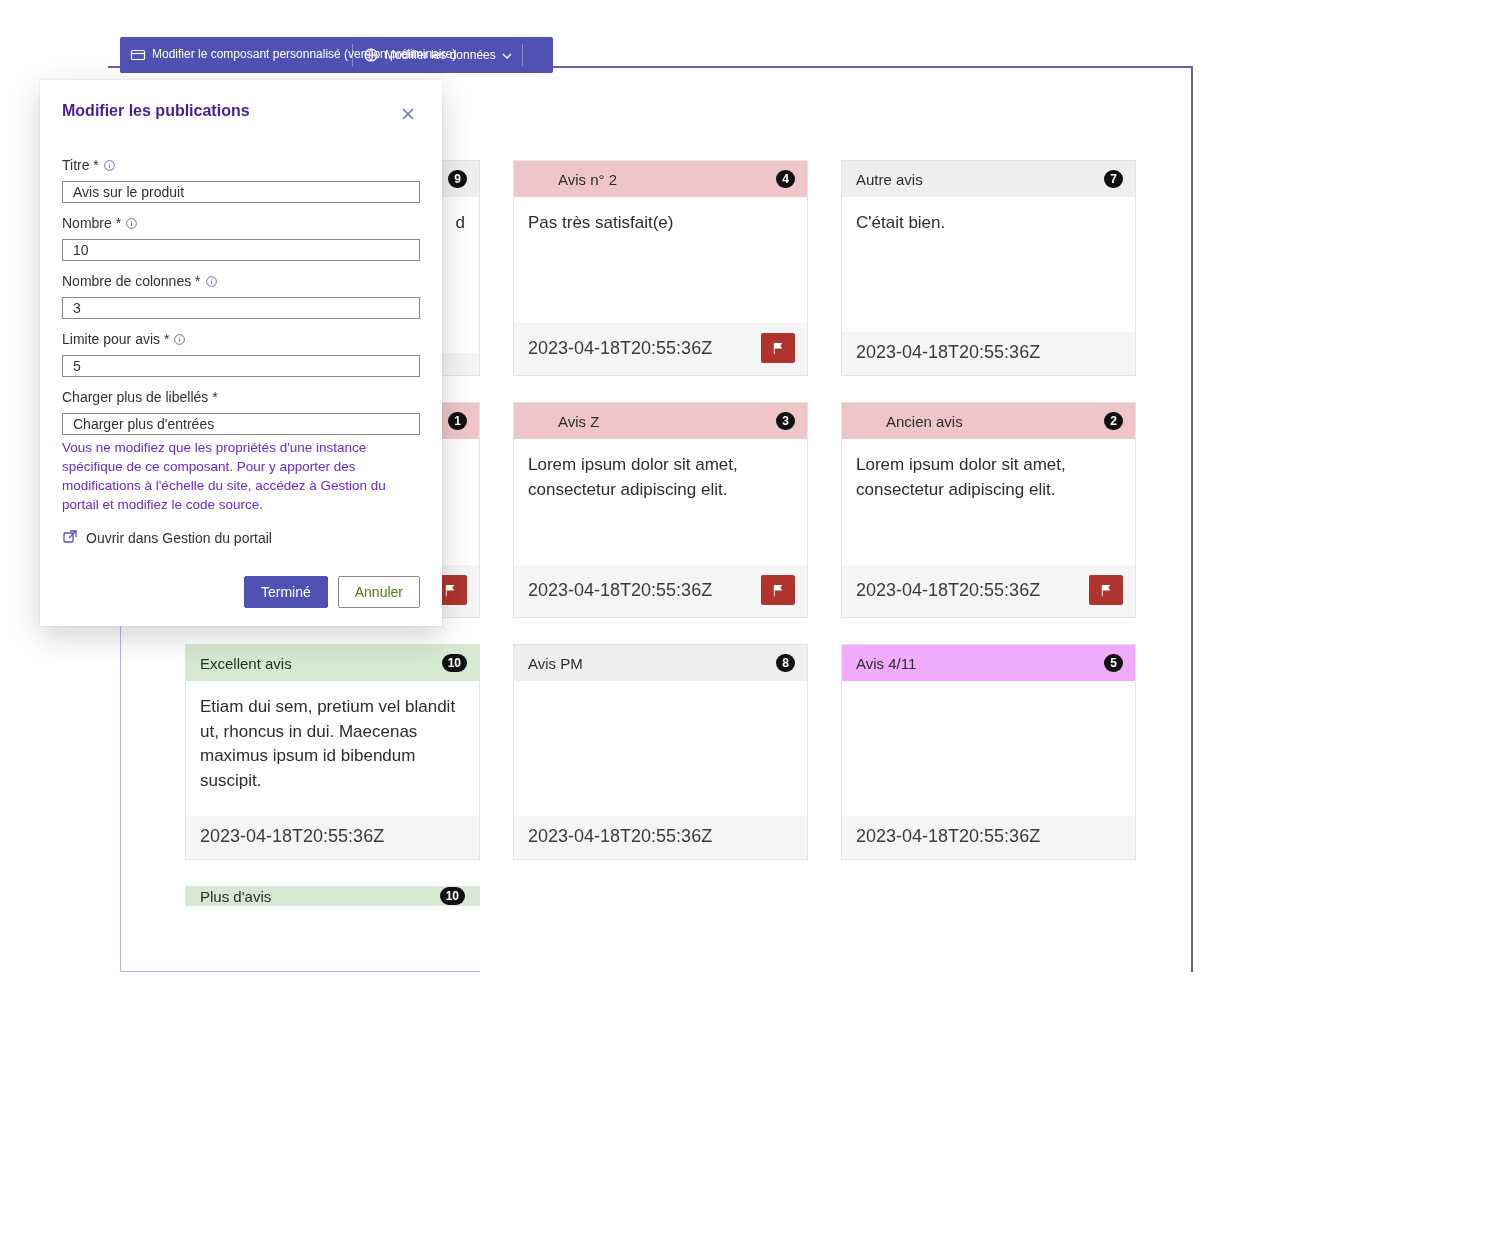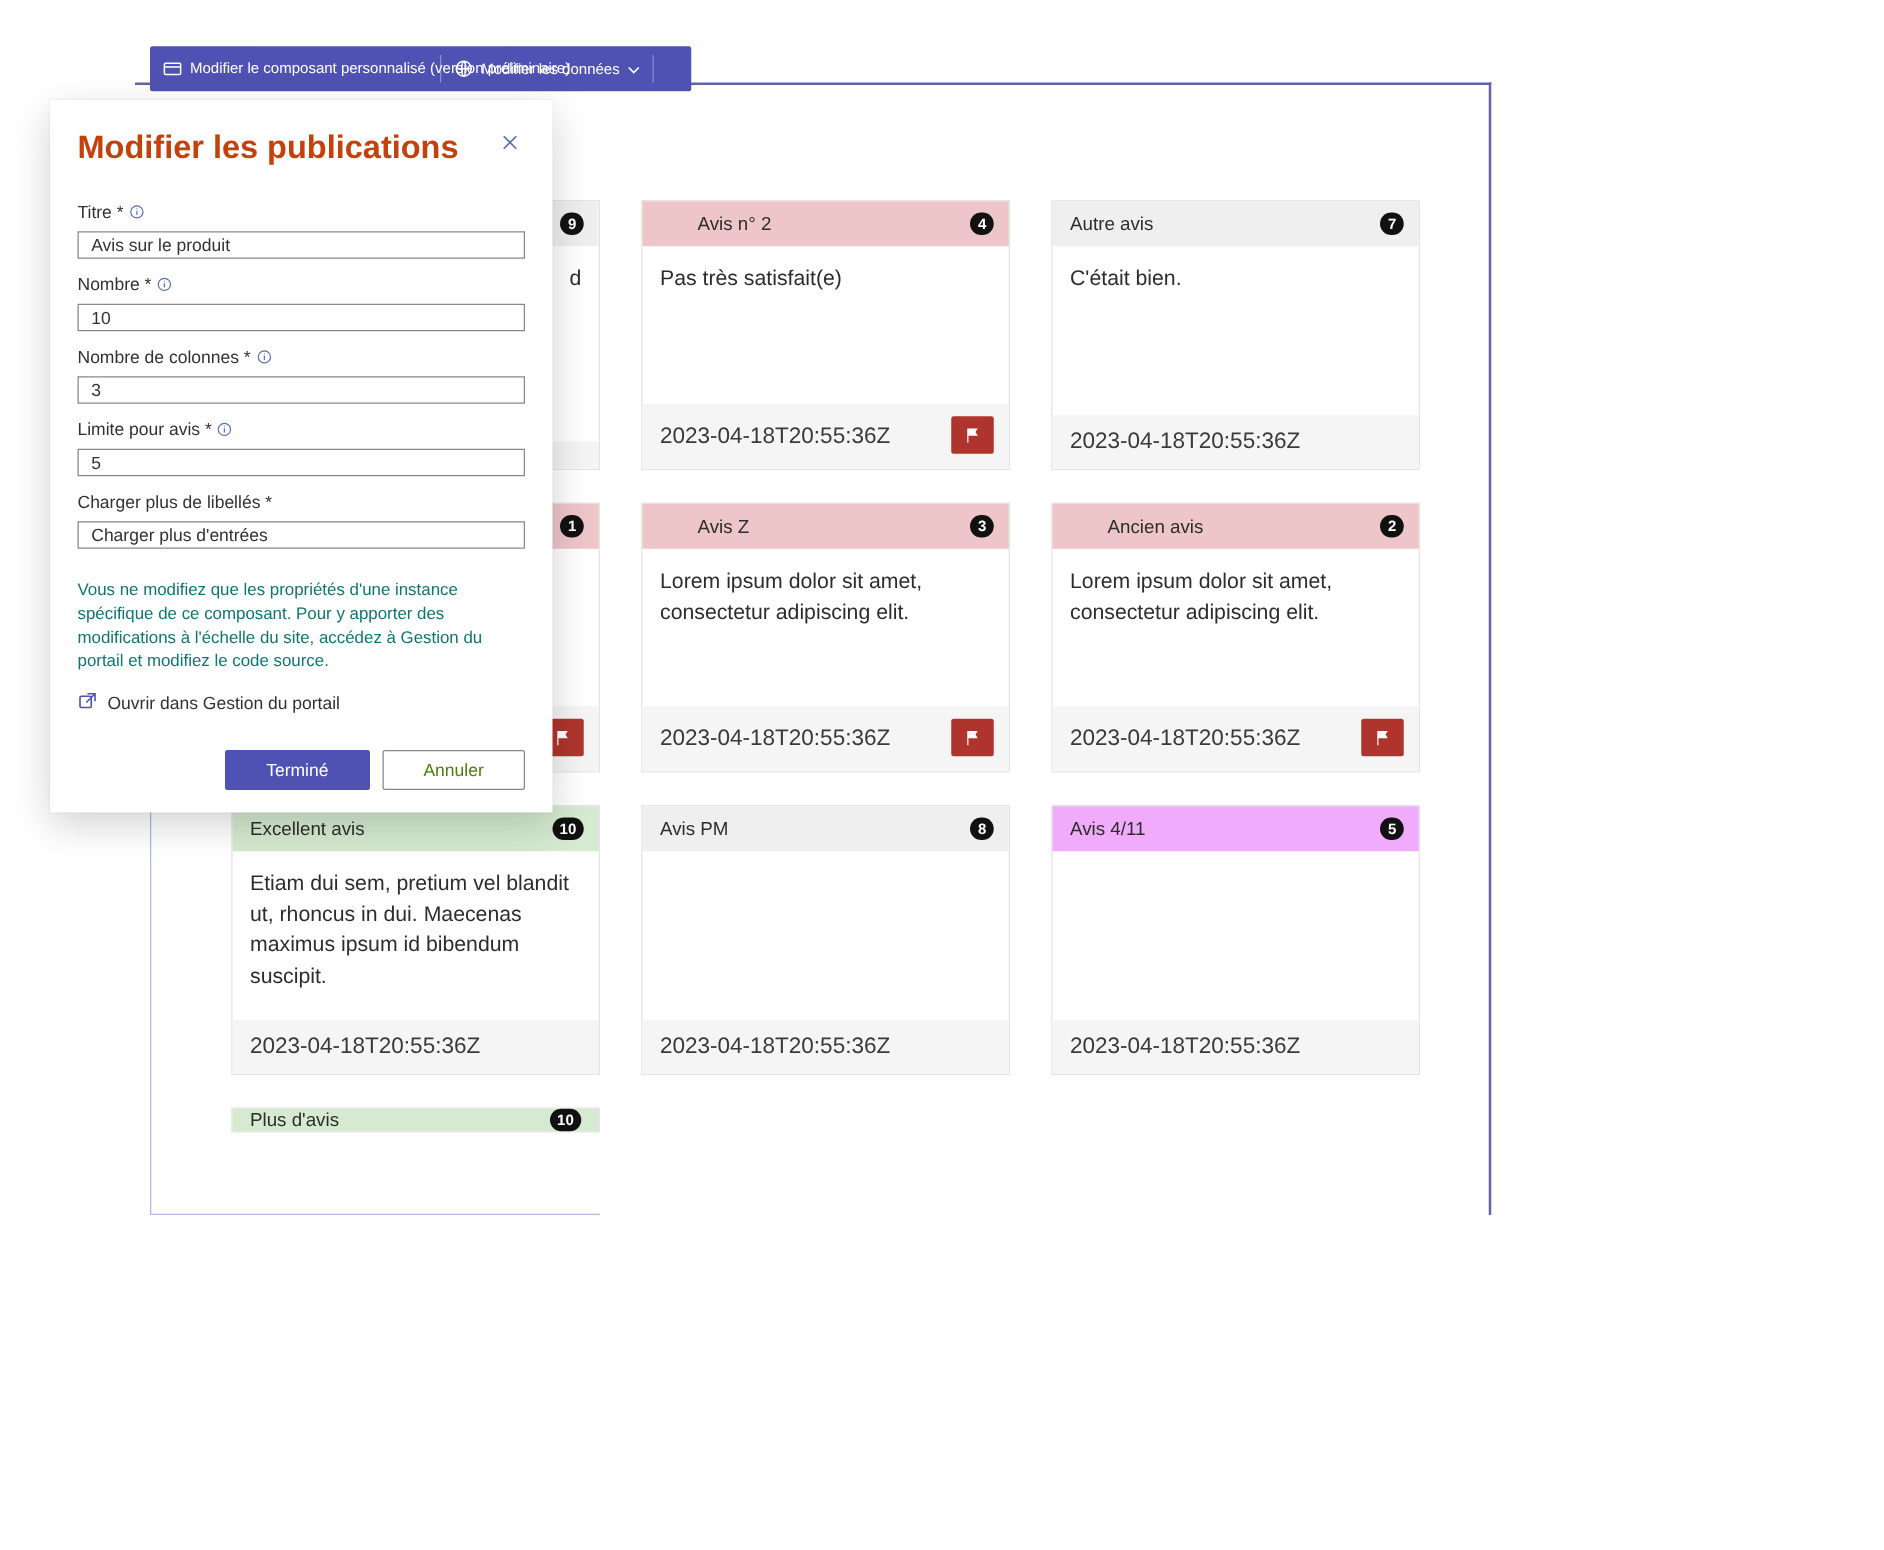--- a/index.html
+++ b/index.html
@@ -131,62 +131,62 @@
     position: absolute;
     left: 40px; top: 80px;
     width: 402px;
     background: #fff;
     box-shadow: 0 10px 30px rgba(0,0,0,0.18), 0 0 0 1px rgba(0,0,0,0.03);
     z-index: 20;
     padding: 22px 22px 18px 22px;
     display: flex; flex-direction: column;
   }
   .dlg-title-row { display: flex; align-items:flex-start; justify-content: space-between; }
-  .dlg-title { font-size: 26px; font-weight: 600; color: #c2410c; }
+  .dlg-title { font-size: 16px; font-weight: 600; color: #4c1d95; }
   .dlg-close { cursor: pointer; padding: 4px; color: #5c6fb1; }
   .dlg-close svg { width: 16px; height: 16px; }
 
   .field { margin-top: 12px; }
   .field.first { margin-top: 28px; }
   .flabel { font-size: 14px; color: #323130; display:flex; align-items:center; gap:4px; }
   .flabel .info { color:#5c6fb1; }
   .info svg { width:13px; height:13px; vertical-align:-2px; }
   .finput {
     margin-top: 8px;
     width: 100%;
     height: 22px;
     border: 1px solid #8a8886;
     padding: 0 10px;
     font-size: 14px;
     color: #323130;
     background:#fff;
   }
 
   .dlg-note {
-    margin-top: 24px;
+    margin-top: 4px;
     font-size: 13.5px;
     line-height: 1.4;
-    color: #0f766e;
+    color: #6d28d9;
   }
   .dlg-link {
     margin-top: 14px;
     font-size: 14px;
     color: #323130;
     display:flex; align-items:center; gap:8px;
     cursor: pointer;
   }
   .dlg-link .link-icon svg { width:16px; height:16px; }
   .dlg-link .link-icon { color:#4f52b2; }
 
   .dlg-buttons {
     margin-top: 28px;
     display: flex; gap: 10px; justify-content: flex-end;
   }
   .btn {
-    height: 32px; padding: 0 32px;
+    height: 32px; padding: 0 16px;
     font-size: 14px;
     border-radius: 2px;
     cursor: pointer;
     display:flex; align-items:center;
   }
   .btn-primary { background:#4f52b2; color:#fff; border:1px solid #4f52b2; }
   .btn-secondary { background:#fff; color:#4d7c0f; border:1px solid #8a8886; }
 
 </style>
 </head>

